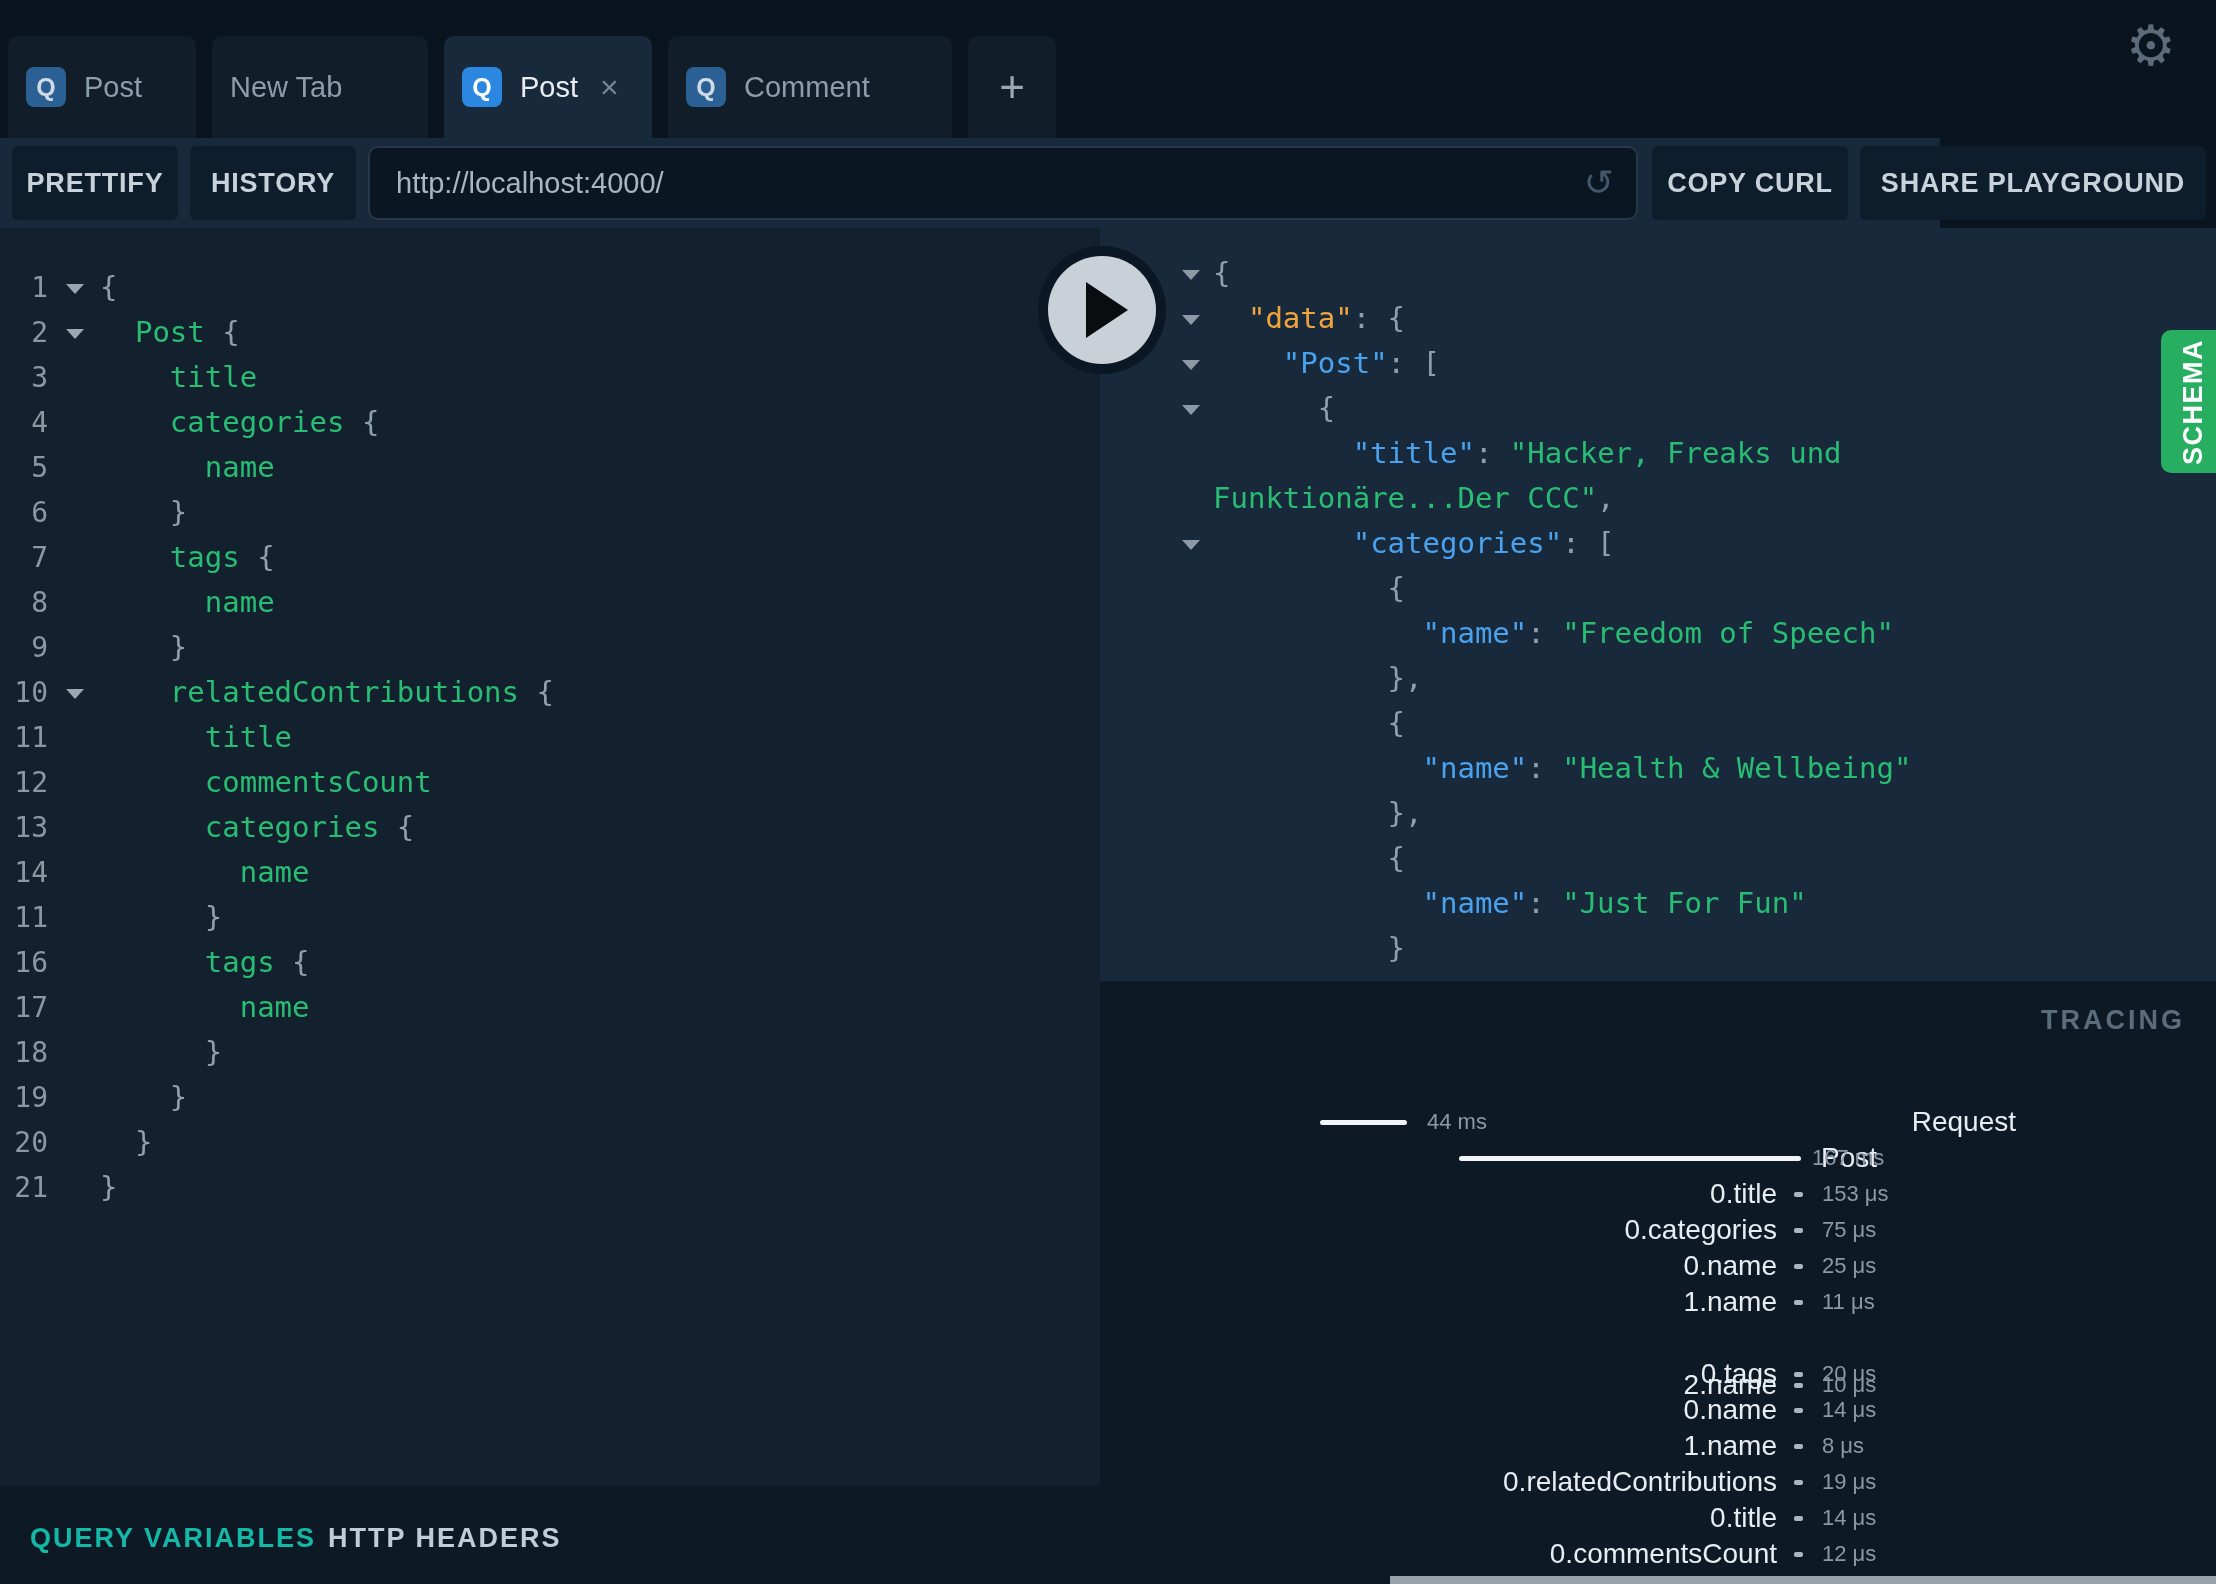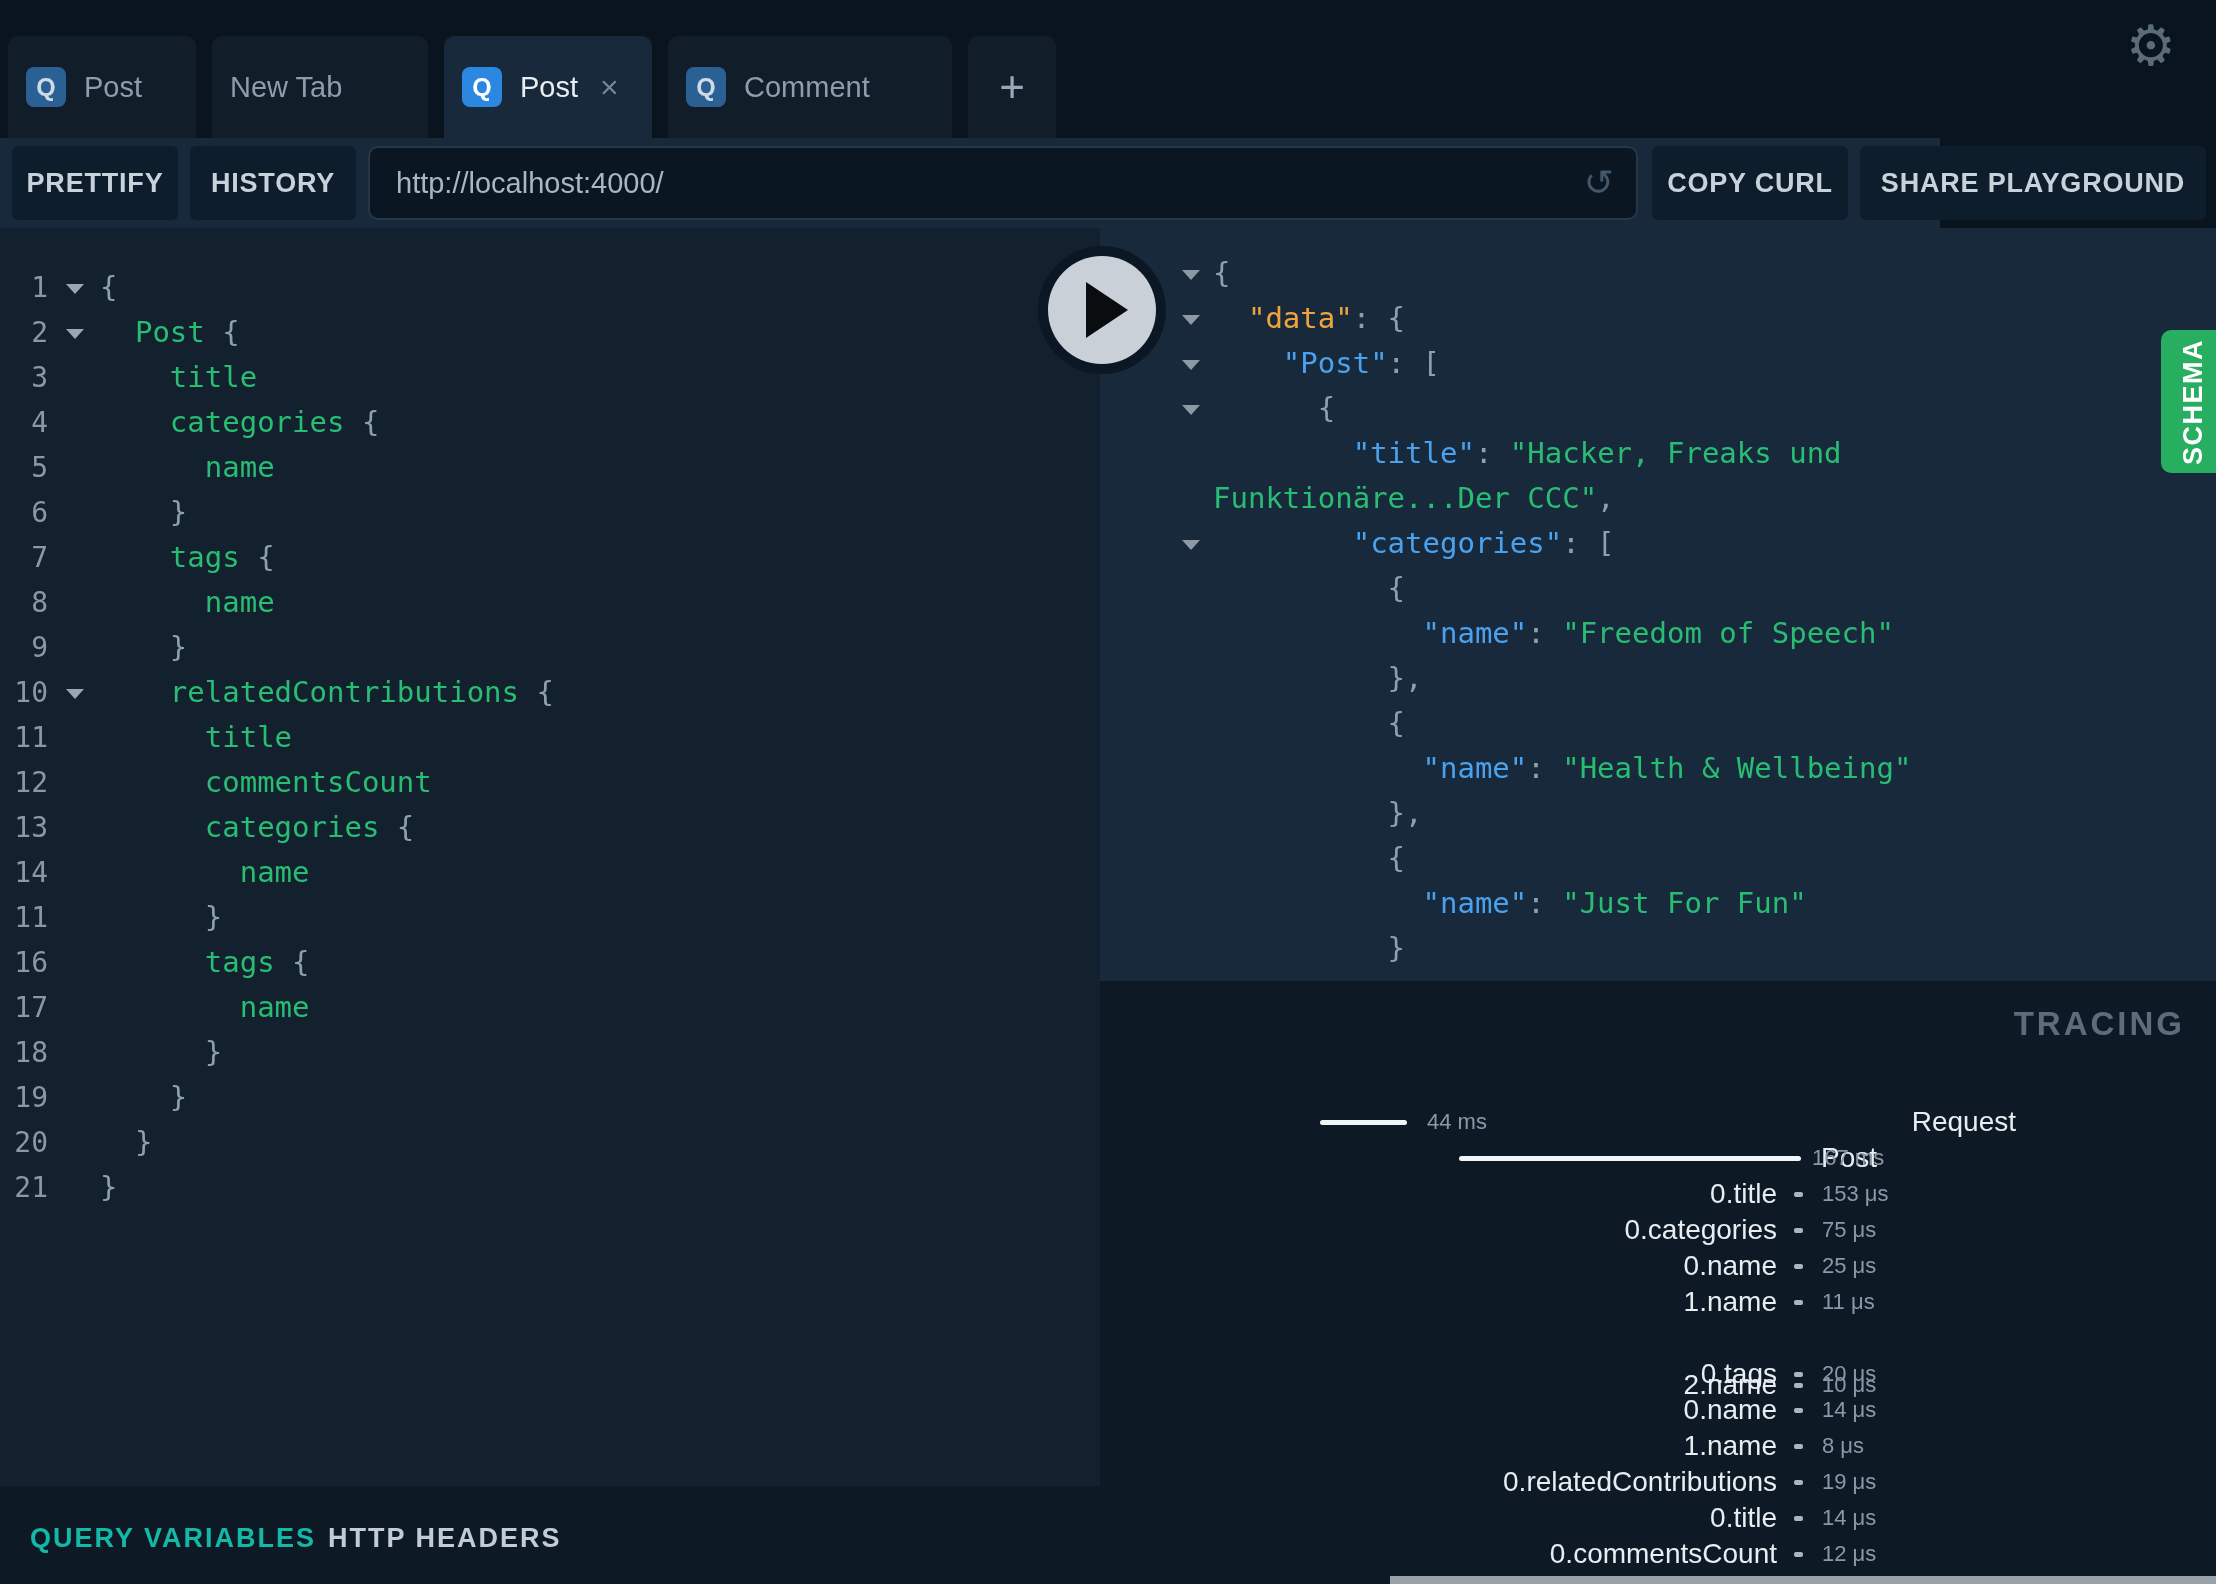--- a/index.html
+++ b/index.html
@@ -60,21 +60,21 @@
         border-top:28px solid transparent;border-bottom:28px solid transparent;border-left:42px solid #0a0d10;}
 
   
   .schema{position:absolute;left:2161px;top:330px;width:64px;height:143px;background:#27ae60;
         border-radius:10px 0 0 10px;cursor:pointer;}
   .schema span{position:absolute;left:50%;top:50%;transform:translate(-50%,-50%) rotate(-90deg);
         color:#ffffff;font-size:27px;font-weight:bold;letter-spacing:1.5px;white-space:nowrap;}
 
   
   .tracing{position:absolute;left:1100px;top:981px;width:1116px;height:603px;background:#0d1a26;overflow:hidden;}
-  .trace-title{position:absolute;right:31px;top:24px;font-size:33px;font-weight:bold;
+  .trace-title{position:absolute;right:31px;top:24px;font-size:27px;font-weight:bold;
         letter-spacing:3px;color:#5b6c7c;cursor:pointer;}
   .trow{position:absolute;left:0;width:100%;height:36px;}
   .tlab{position:absolute;top:0;height:36px;line-height:36px;font-size:28px;color:#e8edf2;white-space:nowrap;}
   .ttime{position:absolute;top:0;height:36px;line-height:36px;font-size:22px;color:#8b98a6;white-space:nowrap;}
   .tbar{position:absolute;top:16px;height:5px;border-radius:3px;background:#f2f5f7;}
   .ttick{position:absolute;left:694px;top:16px;width:9px;height:5px;border-radius:2px;background:#aab6c1;}
 
   
   .footer{position:absolute;left:0;top:1486px;width:1100px;height:98px;background:#0d1a26;}
   .fitem{position:absolute;top:1523px;font-size:27px;font-weight:bold;letter-spacing:2px;cursor:pointer;}

